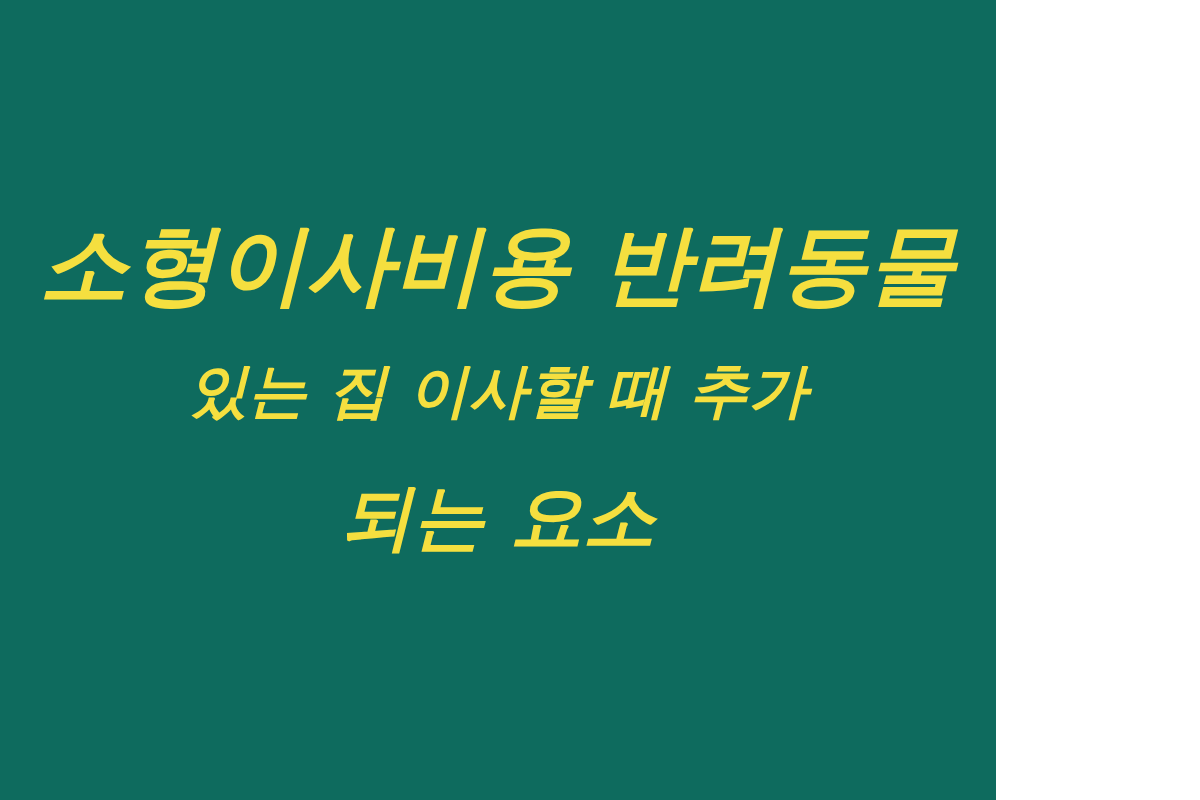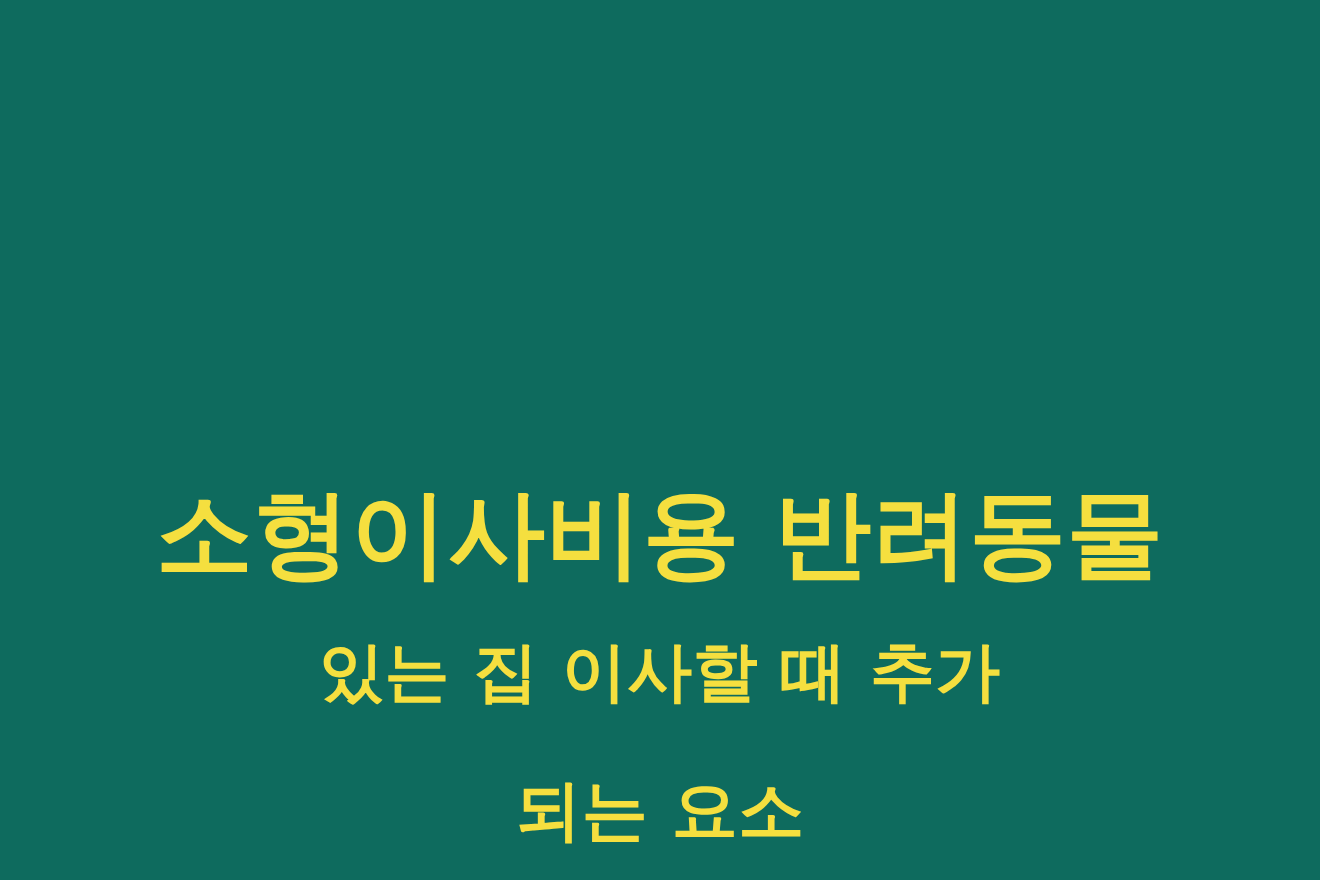--- a/index.html
+++ b/index.html
@@ -9,27 +9,28 @@
   }
   body {
     width: 1200px;
     height: 800px;
     overflow: hidden;
     font-family: "DejaVu Sans", sans-serif;
   }
 
   #banner {
     position: relative;
-    width: 1200px;
+    width: 996px;
     height: 800px;
     background: #0e6b5e;
     display: flex;
-    align-items: flex-end;
+    align-items: center;
     justify-content: center;
     box-sizing: border-box;
+    font-style: italic;
   }
 
   #title-block {
     width: 1060px;
     margin-top: -18px;
     text-align: center;
     display: flex;
     flex-direction: column;
     align-items: center;
     justify-content: center;
@@ -42,21 +43,21 @@
     font-weight: 700;
     font-size: 86px;
     line-height: 126px;
     letter-spacing: 0.5px;
     white-space: nowrap;
     text-rendering: optimizeLegibility;
   }
 
   .title-line.line-1 { font-size: 88px; }
   .title-line.line-2 { font-size: 59px; }
-  .title-line.line-3 { font-size: 60px; }
+  .title-line.line-3 { font-size: 72px; }
 </style>
 </head>
 <body>
 
 <div id="banner" style="background: rgb(14, 107, 94);">
 
   <div id="title-block">
 
     <span class="title-line line-1" style="color: rgb(245, 223, 63);">소형이사비용 반려동물</span>
 

